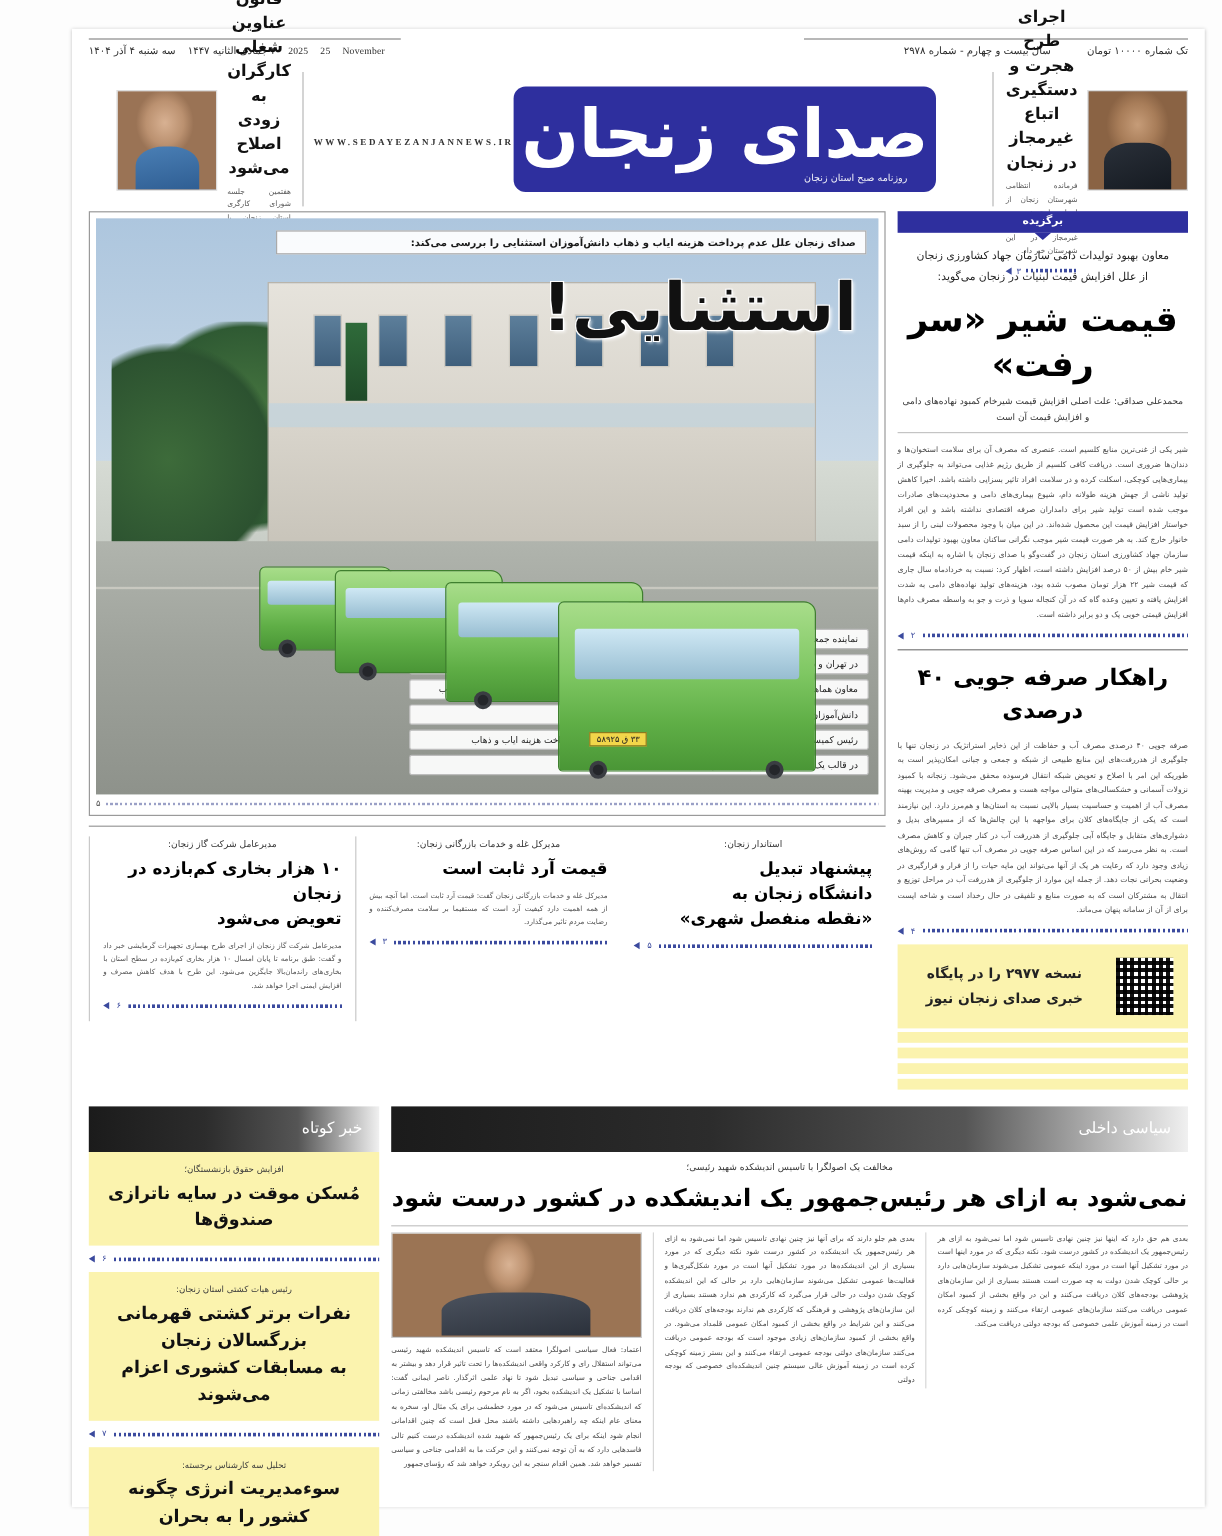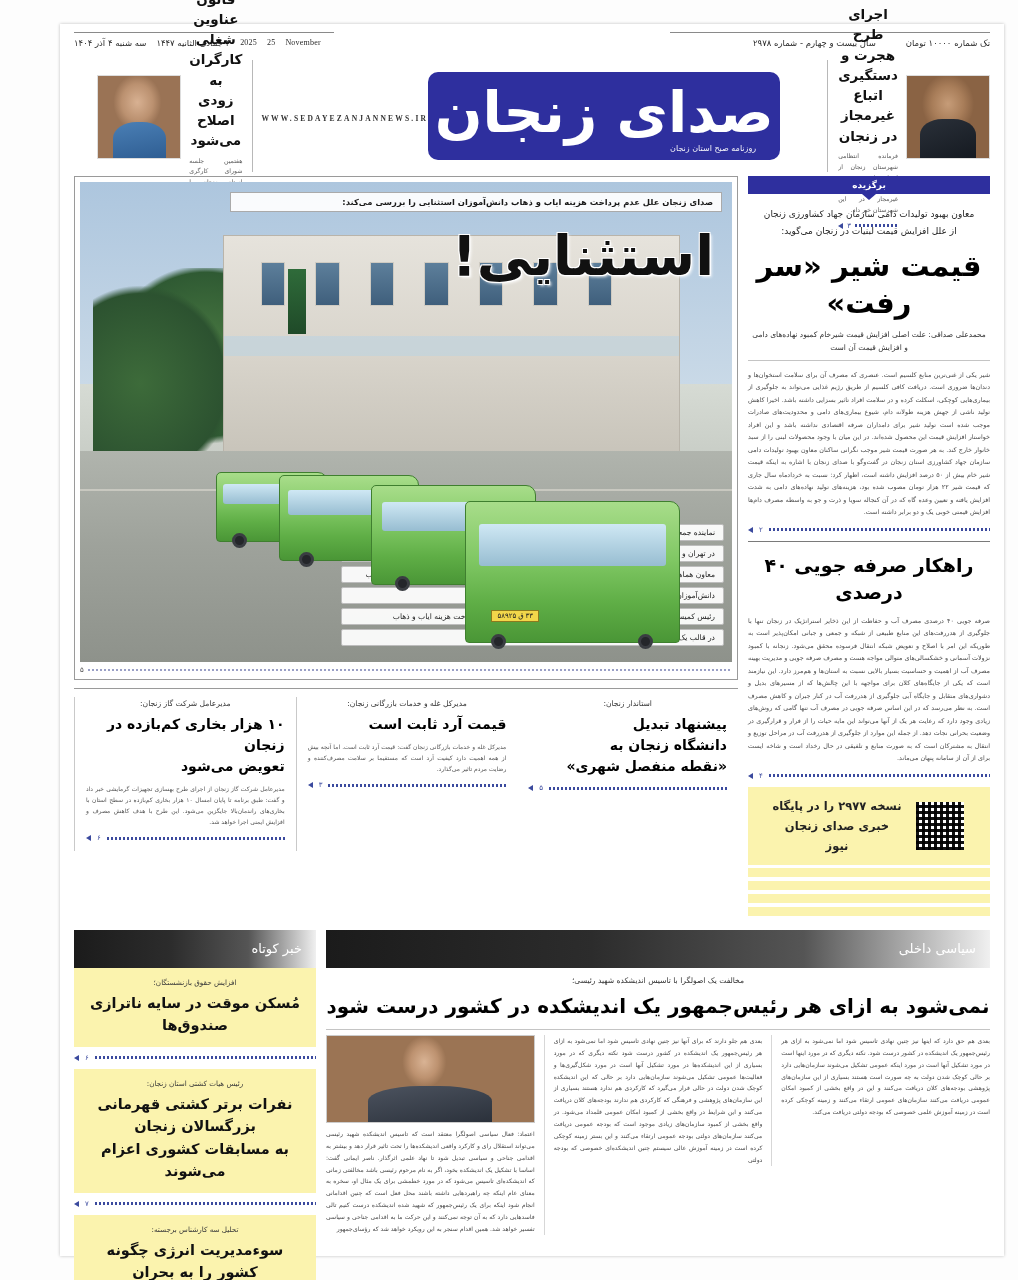--- a/index.html
+++ b/index.html
@@ -202,21 +202,21 @@
     background: repeating-linear-gradient(90deg,#3b4a9e 0 2px,transparent 2px 4px);
   }
   .more-bar .pg { font-size: 7px; color: #3b4a9e; padding: 0 2px; }
   .more-bar .tri {
     width: 0; height: 0; border-top: 3px solid transparent;
     border-bottom: 3px solid transparent; border-right: 5px solid #3b4a9e;
   }
 
   
   .qr-box {
-    background: #fbf3ae; padding: 9px 24px;
+    background: #fbf3ae; padding: 9px 10px;
     display: flex; align-items: center; gap: 12px;
     margin-top: 6px;
   }
   .qr-img {
     width: 52px; height: 52px; flex: 0 0 52px;
     background:
       repeating-linear-gradient(90deg,#111 0 3px,#fff 3px 6px),
       repeating-linear-gradient(0deg,#111 0 3px,#fff 3px 6px);
     background-blend-mode: multiply;
     border: 2px solid #fbf3ae;

